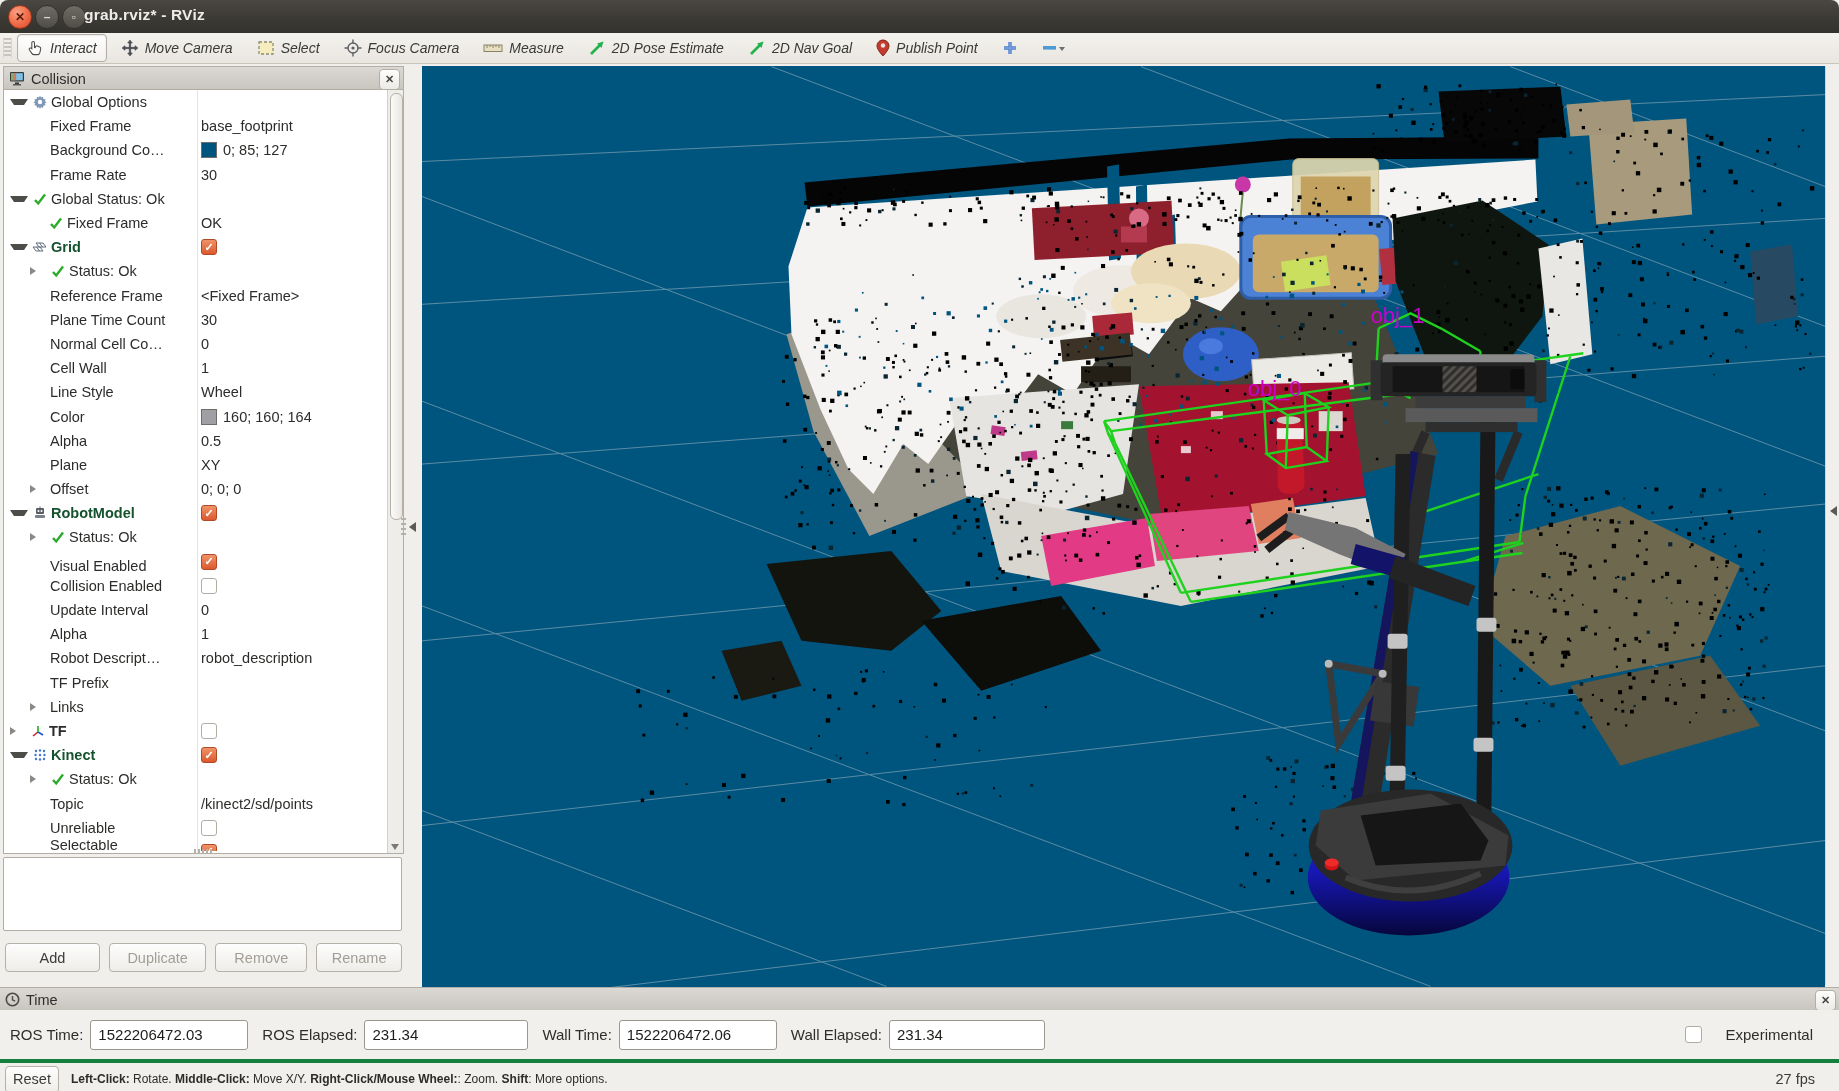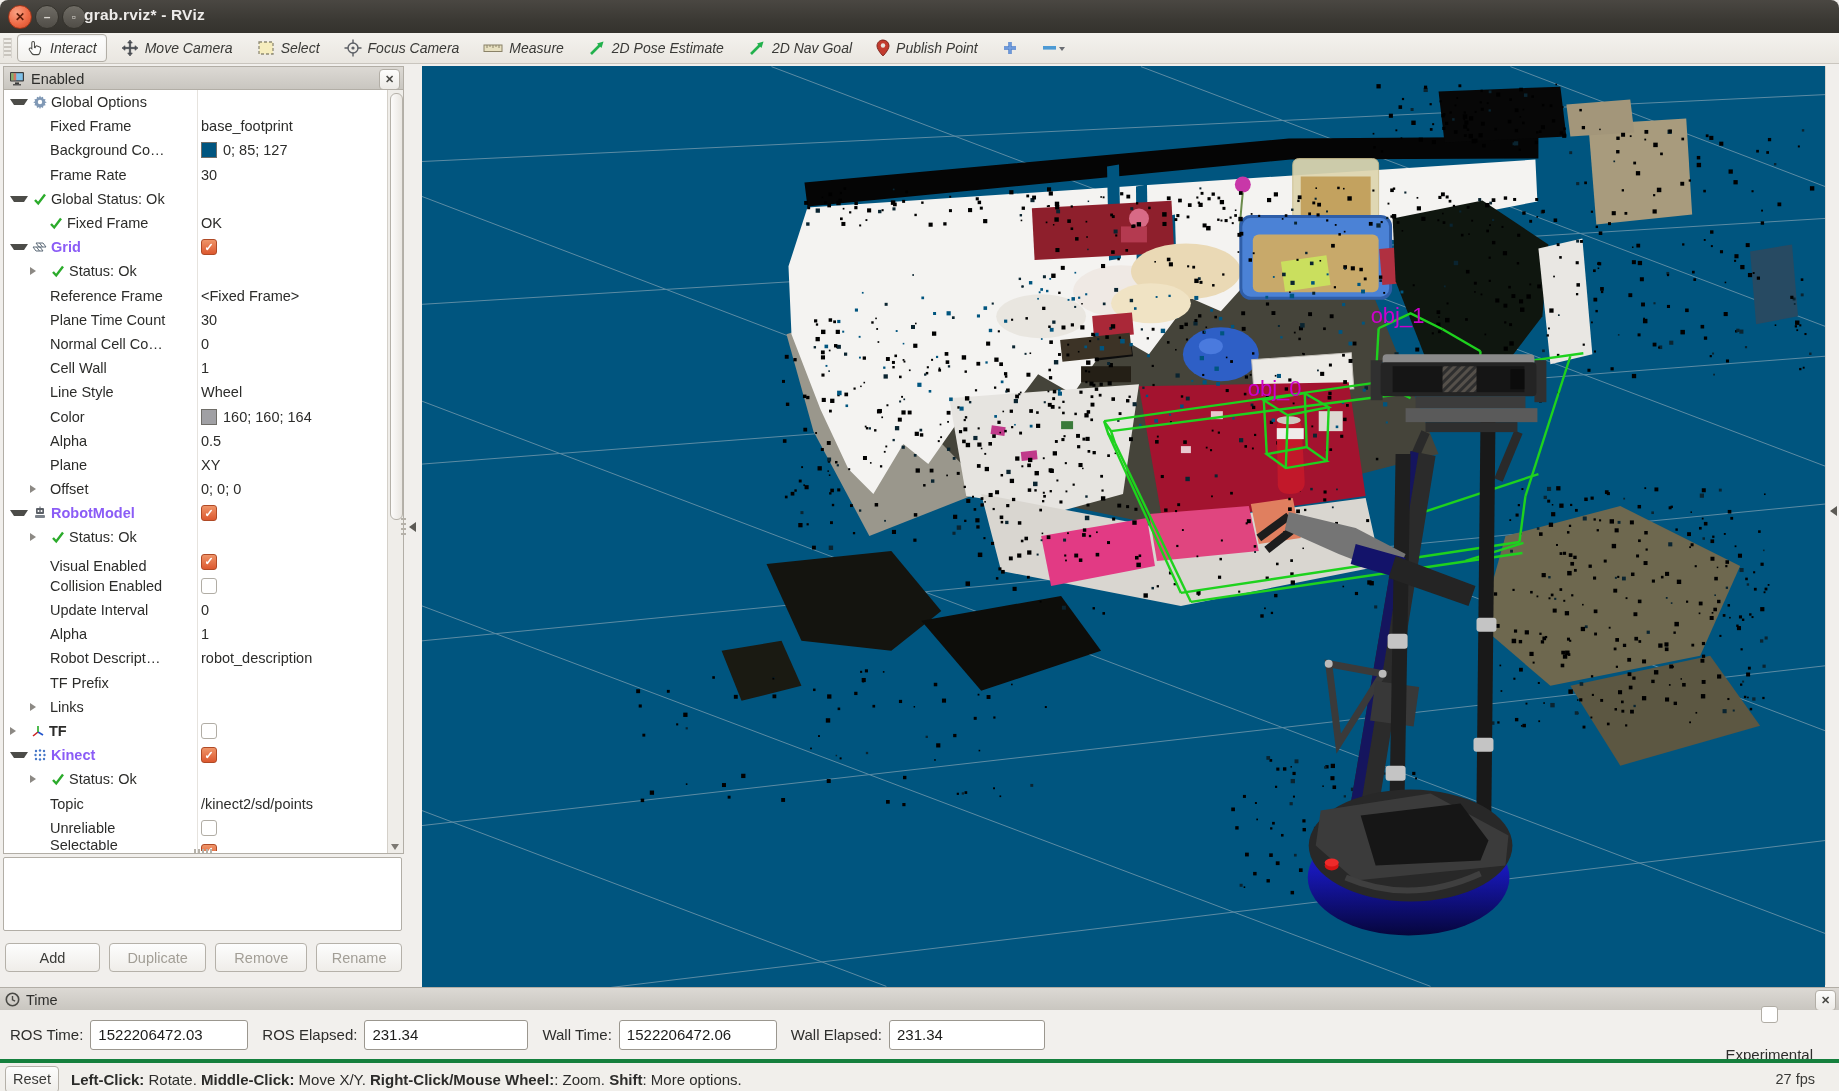--- a/index.html
+++ b/index.html
@@ -39,21 +39,21 @@
     font-size:11px;font-weight:bold;color:#4a4a46;}
   #displays-panel{position:absolute;left:3px;top:66px;width:401px;height:919px;}
   .tree-wrap{position:absolute;left:0;top:23px;width:399px;height:763px;background:#fff;
     border:1px solid #b2aea6;overflow:hidden;}
   .col-sep{position:absolute;left:193px;top:0;bottom:0;width:1px;background:#e6e3de;}
   .trow{position:relative;height:24.2px;width:100%;}
   .trow.clipped{height:11px;overflow:hidden;}
   .tcell-l{position:absolute;left:0;top:0;bottom:0;width:193px;display:flex;align-items:center;gap:4px;overflow:hidden;}
   .tcell-r{position:absolute;left:197px;top:0;height:24.2px;right:16px;display:flex;align-items:center;gap:6px;overflow:hidden;}
   .tlabel,.tval{font-size:14.5px;color:#2c2c2a;white-space:nowrap;}
-  .tlabel.blue{color:#8b5cf6;font-weight:bold;}
+  .tlabel.blue{color:#14532d;font-weight:bold;}
   .tlabel.dark{font-weight:bold;}
   .exp{flex:0 0 10px;display:inline-block;}
   .exp.open{width:0;height:0;border-left:4.5px solid transparent;border-right:4.5px solid transparent;border-top:6px solid #4c4c48;}
   .exp.closed{width:0;height:0;border-top:4.5px solid transparent;border-bottom:4.5px solid transparent;border-left:6px solid #8c8984;}
   .ticn{flex:0 0 15px;display:flex;align-items:center;justify-content:center;}
   .cb{width:14px;height:14px;border:1px solid #b1ada5;border-radius:3px;background:#fff;display:flex;align-items:center;justify-content:center;}
   .cb.on{background:linear-gradient(#ef9468,#dc582f);border-color:#b04a26;}
   .cb.on::after{content:"✓";color:#fff;font-size:11px;font-weight:bold;line-height:1;}
   .swatch{width:14px;height:14px;border:1px solid #6f6d68;display:inline-block;}
   .vscroll{position:absolute;right:0;top:0;bottom:0;width:15px;background:#efede9;border-left:1px solid #d4d0c9;}
@@ -85,27 +85,27 @@
   #viewport svg{display:block;}
   #viewport text{font-family:"Liberation Sans",sans-serif;font-size:22px;}
   
   #time-panel{position:absolute;left:0;top:987px;width:1839px;height:72px;}
   #time-panel .panel-header{border-left:none;border-right:none;}
   .time-body{position:absolute;left:0;top:23px;width:1839px;height:49px;background:#f2f0ed;display:flex;align-items:center;padding-left:10px;box-sizing:border-box;}
   .tfield{display:flex;align-items:center;margin-right:14px;}
   .tfield .tflabel{font-size:15px;color:#2e2e2c;margin-right:7px;white-space:nowrap;}
   .tfield input{height:28px;border:1px solid #9b978f;border-radius:3px;background:#fff;
     font-family:"Liberation Sans",sans-serif;font-size:15px;color:#1c1c1a;padding:0 7px;}
-  .exp-wrap{margin-left:auto;margin-right:26px;display:flex;align-items:center;gap:23px;font-size:15px;color:#2e2e2c;flex-direction:column;}
+  .exp-wrap{margin-left:auto;margin-right:26px;display:flex;align-items:center;gap:23px;font-size:15px;color:#2e2e2c;}
   .cbx{width:15px;height:15px;border:1px solid #b1ada5;border-radius:3px;background:#fff;}
   
   #statusbar{position:absolute;left:0;top:1059px;width:1839px;height:32px;background:#f1efeb;border-top:4px solid #15803d;
     display:flex;align-items:center;}
   #statusbar .btn{width:52px;height:25px;margin-left:5px;margin-right:12px;font-size:14.5px;}
-  .helptext{font-size:15px;color:#2c2c2a;}
+  .helptext{font-size:12px;color:#2c2c2a;}
   .helptext b{font-weight:bold;}
   .fps{margin-left:auto;margin-right:24px;font-size:14.5px;color:#3a3a37;}
 </style>
 </head>
 <body>
 
 <div class="titlebar">
   <div class="wbtn close">✕</div>
   <div class="wbtn min">–</div>
   <div class="wbtn max">▫</div>
@@ -216,21 +216,21 @@
     <span class="ticn">
       <svg width="16" height="15" viewBox="0 0 16 15">
           <rect x="1" y="1" width="14" height="9.5" rx="1" fill="#3a3a3a"></rect>
           <rect x="2.2" y="2.2" width="11.6" height="7.1" fill="#7ec0e8"></rect>
           <rect x="2.2" y="2.2" width="5" height="7.1" fill="#e06a4c" opacity=".85"></rect>
           <rect x="2.2" y="2.2" width="2.4" height="7.1" fill="#74b86a" opacity=".9"></rect>
           <rect x="6" y="11.4" width="4" height="1.6" fill="#3a3a3a"></rect>
           <rect x="4" y="13.2" width="8" height="1.2" fill="#3a3a3a"></rect>
         </svg>
     </span>
-    <span>Enabled</span>
+    <span>Collision</span>
     <span class="phx">✕</span>
   </div>
   <div class="tree-wrap">
     <div id="tree-rows">
         <div class="trow">
           <div class="tcell-l" style="padding-left: 6px;">
             <span class="exp open"></span>
             <span class="ticn">
               <svg width="14" height="14" viewBox="0 0 14 14">
                 <path d="M7 .5l1 2 2-.8.4 2.2 2.2.4-.8 2 2 1-2 1 .8 2-2.2.4-.4 2.2-2-.8-1 2-1-2-2 .8-.4-2.2-2.2-.4.8-2-2-1 2-1-.8-2 2.2-.4.4-2.2 2 .8z" fill="#7f98b5"></path>

